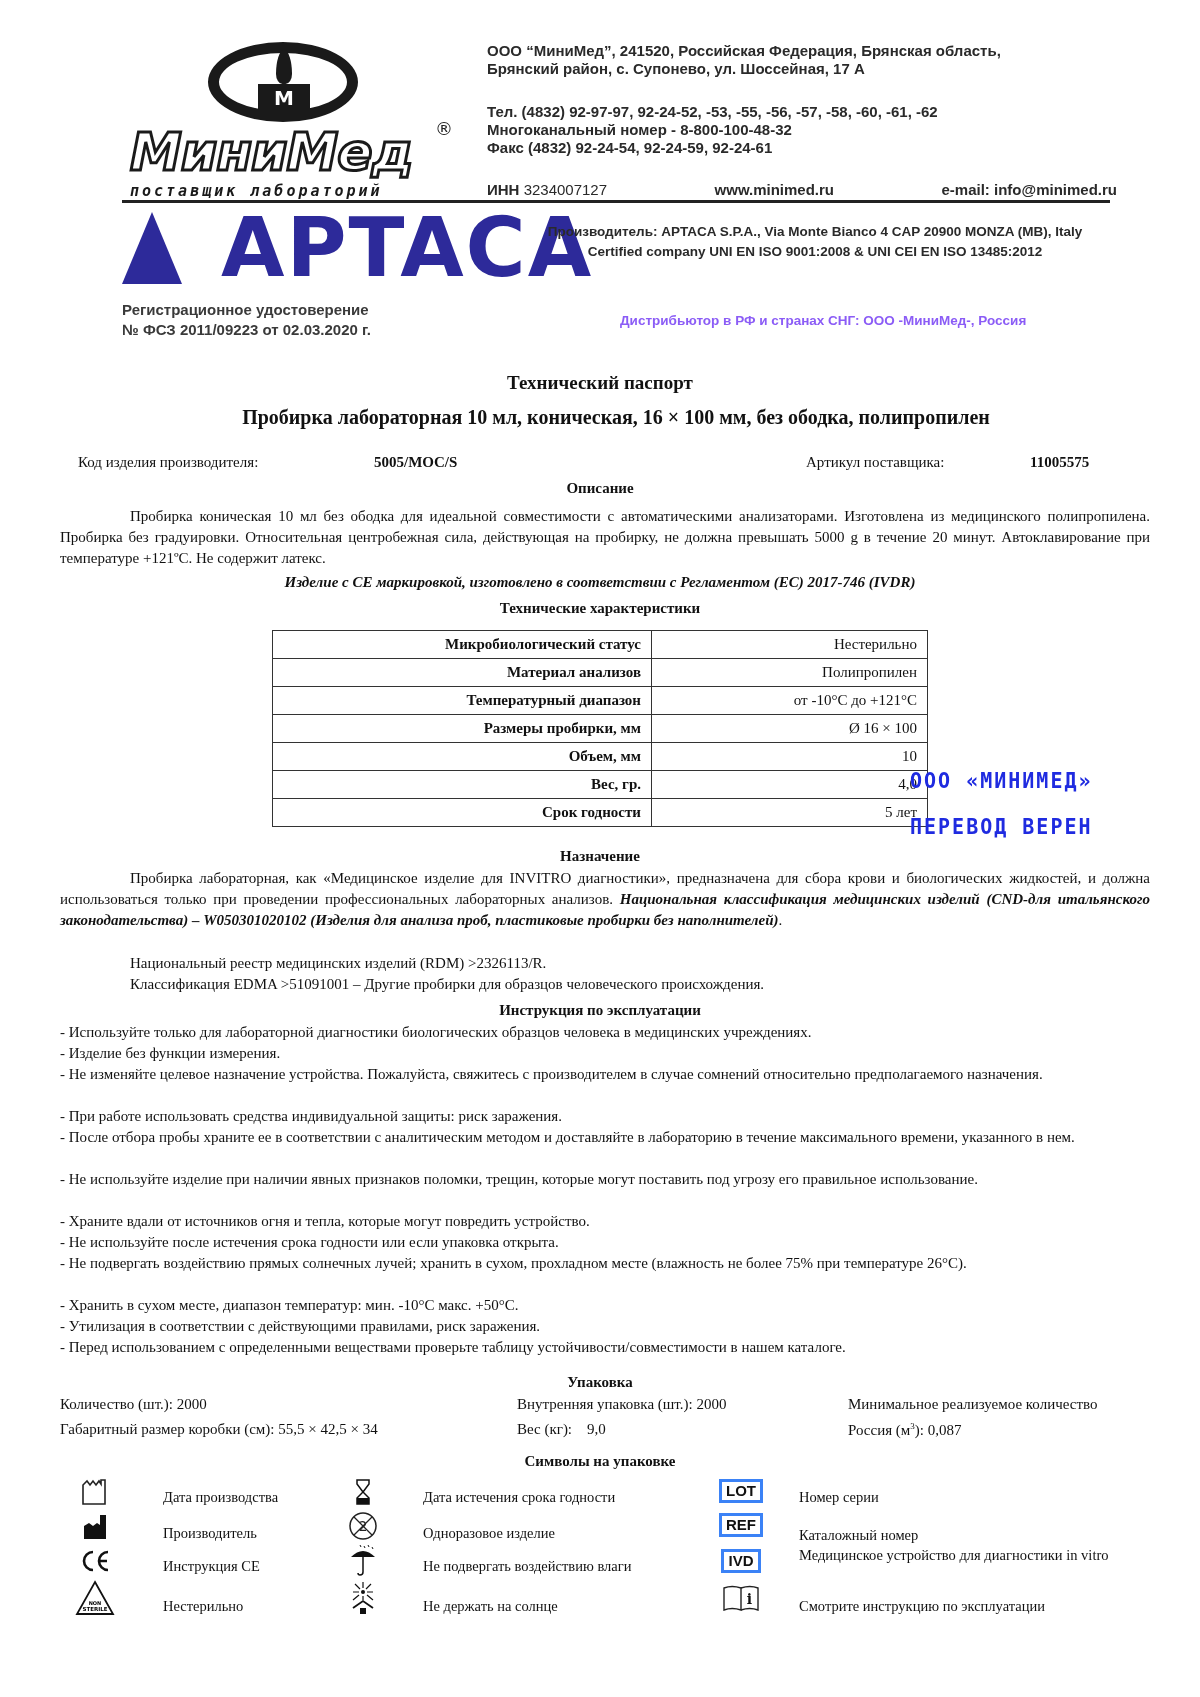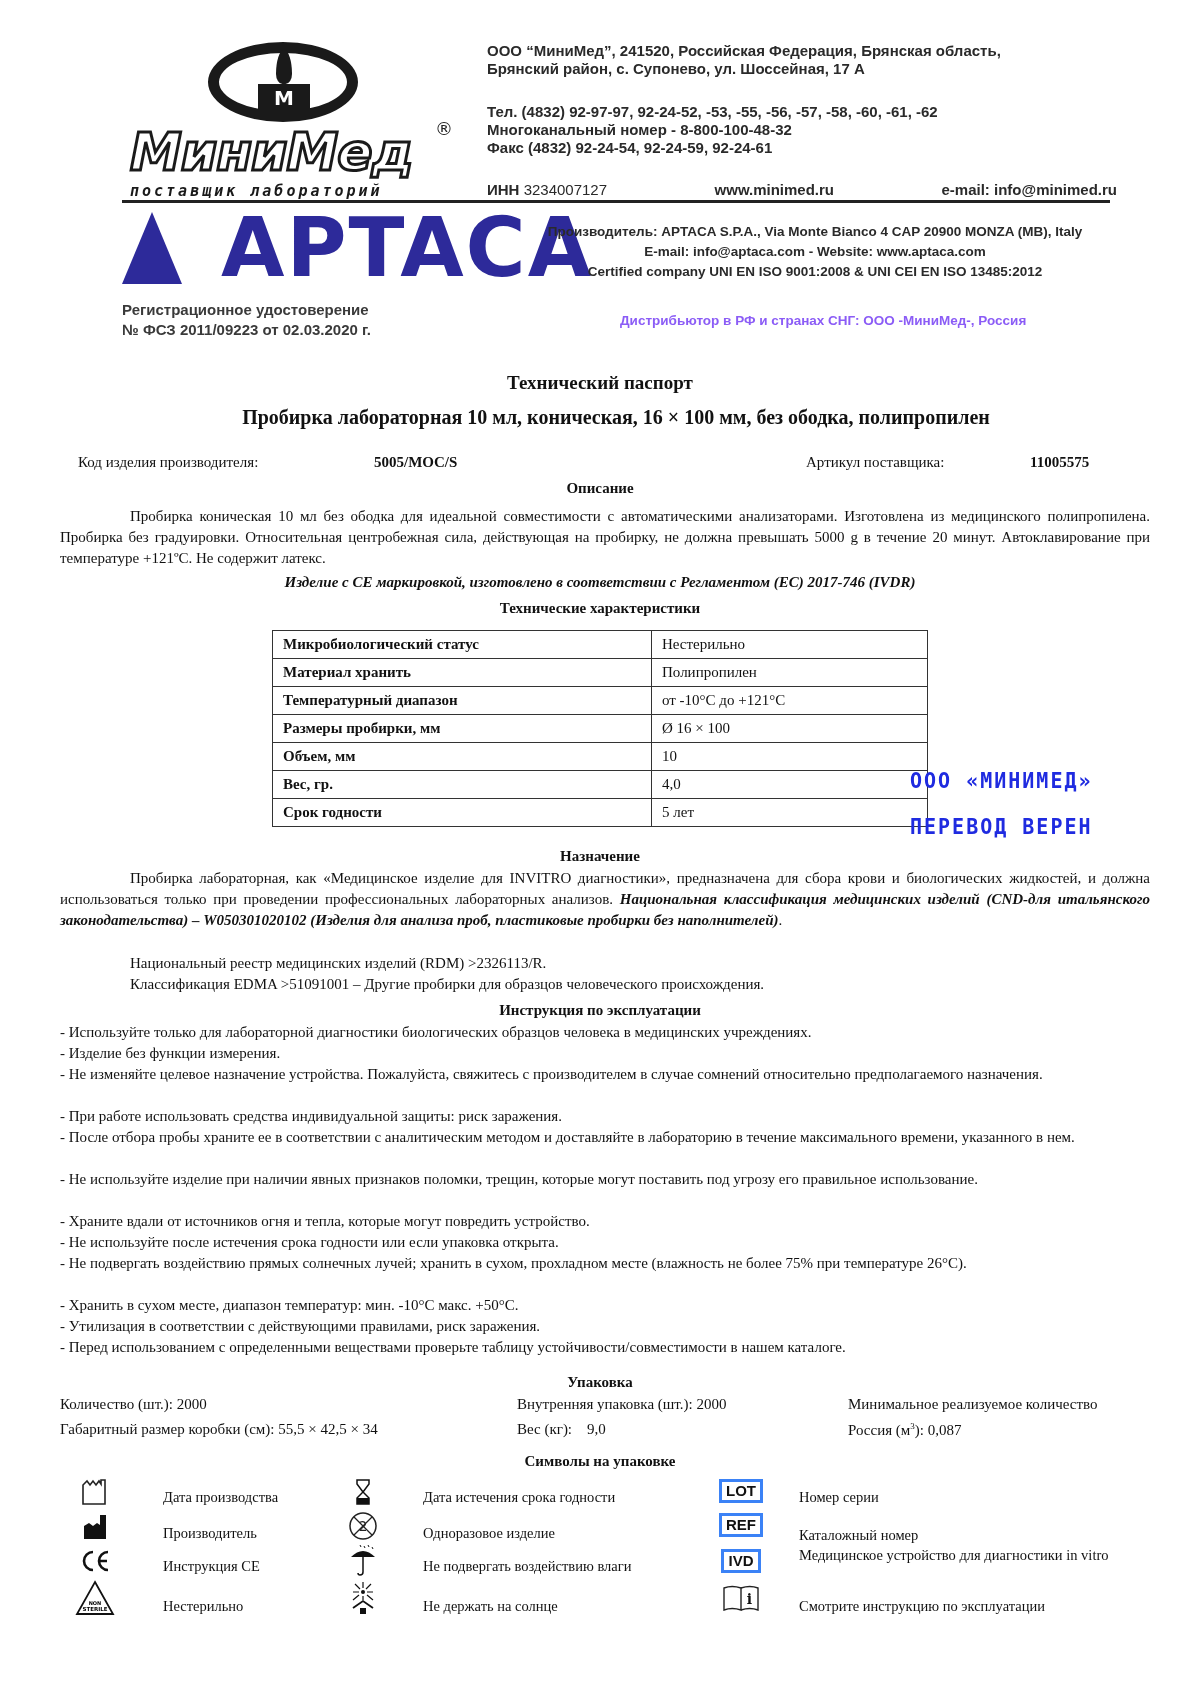--- a/index.html
+++ b/index.html
@@ -44,21 +44,21 @@
   .doc-subtitle { left: 16px; width: 1200px; top: 406px; text-align: center; font-weight: bold; font-size: 20px; }
   .code-row { left: 78px; top: 454px; width: 1032px; font-size: 15px; }
   .code-row span { position: absolute; white-space: nowrap; }
 
   .section-h { left: 0; width: 1200px; text-align: center; font-weight: bold; font-size: 15px; }
   .para { left: 60px; width: 1090px; font-size: 15px; line-height: 21px; text-align: justify; }
   .indent { text-indent: 70px; }
   .ce-note { left: 0; width: 1200px; top: 574px; text-align: center; font-weight: bold; font-style: italic; font-size: 15px; }
 
   
-  .spec-table { left: 272px; top: 630px; border-collapse: collapse; font-size: 15px; }
+  .spec-table { left: 272px; top: 630px; border-collapse: collapse; font-size: 15px; text-align: right; }
   .spec-table td { border: 1.5px solid #333; height: 27px; padding: 0 10px; }
   .spec-table td.k { width: 358px; font-weight: bold; }
   .spec-table td.v { width: 255px; }
 
   .stamp { left: 910px; top: 760px; color: #1f2be0; font: bold 20px "DejaVu Sans Mono", monospace; letter-spacing: 2px; line-height: 44px; transform: scaleY(1.05); }
 
   .list-item { left: 60px; width: 1090px; font-size: 15px; line-height: 21px; text-align: justify; position: absolute; }
 
   
   .pack { font-size: 15px; position: absolute; white-space: nowrap; }
@@ -95,21 +95,20 @@
 </div>
 <div class="abs hdr-rule"></div>
 
 <div class="abs aptaca-logo">
   <div class="aptaca-mark"></div>
   <div class="aptaca-word">APTACA</div>
 </div>
 
 <div class="abs mfr-text mfr-block">
   <div>Производитель: APTACA S.P.A., Via Monte Bianco 4 CAP 20900 MONZA (MB), Italy</div>
-  <div>E-mail: info@aptaca.com - Website: www.aptaca.com</div>
   <div>Certified company UNI EN ISO 9001:2008 &amp; UNI CEI EN ISO 13485:2012</div>
 </div>
 
 <div class="abs reg-block">
   <div>Регистрационное удостоверение</div>
   <div>№ ФСЗ 2011/09223 от 02.03.2020 г.</div>
 </div>
 <div class="abs dist-block">Дистрибьютор в РФ и странах СНГ: ООО -МиниМед-, Россия</div>
 
 <div class="abs doc-title">Технический паспорт</div>
@@ -128,21 +127,21 @@
 
 <div class="abs section-h" style="top:600px">Технические характеристики</div>
 
 <table class="abs spec-table">
   <tbody id="spec-body">
       <tr>
         <td class="k">Микробиологический статус</td>
         <td class="v">Нестерильно</td>
       </tr>
       <tr>
-        <td class="k">Материал хранить</td>
+        <td class="k">Материал анализов</td>
         <td class="v">Полипропилен</td>
       </tr>
       <tr>
         <td class="k">Температурный диапазон</td>
         <td class="v">от -10°С до +121°С</td>
       </tr>
       <tr>
         <td class="k">Размеры пробирки, мм</td>
         <td class="v">Ø 16 × 100</td>
       </tr>

